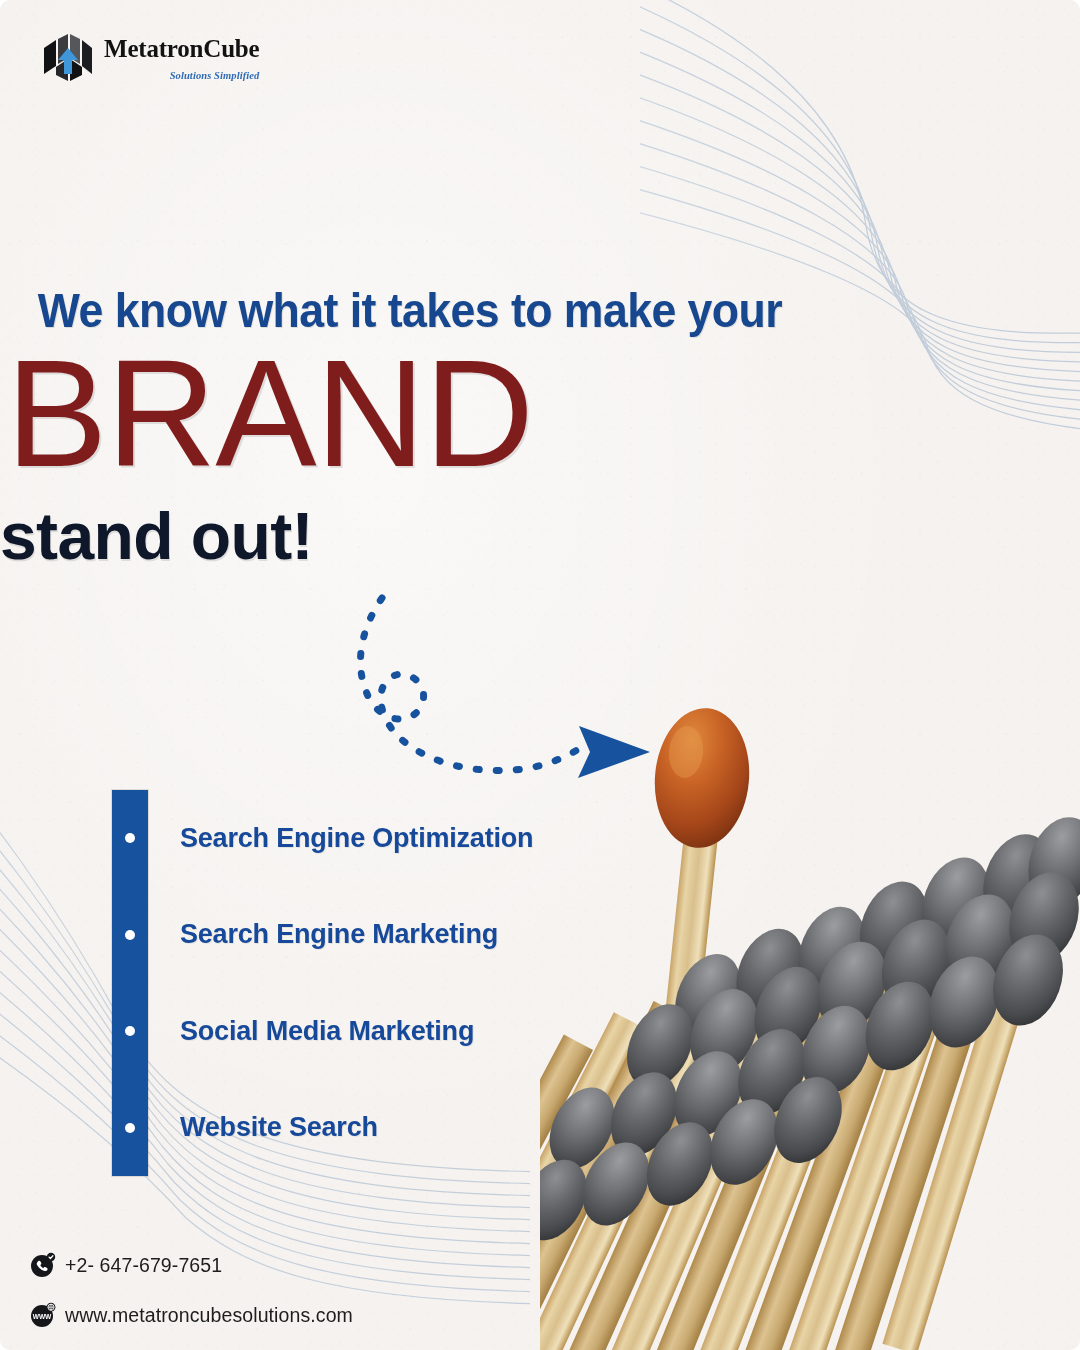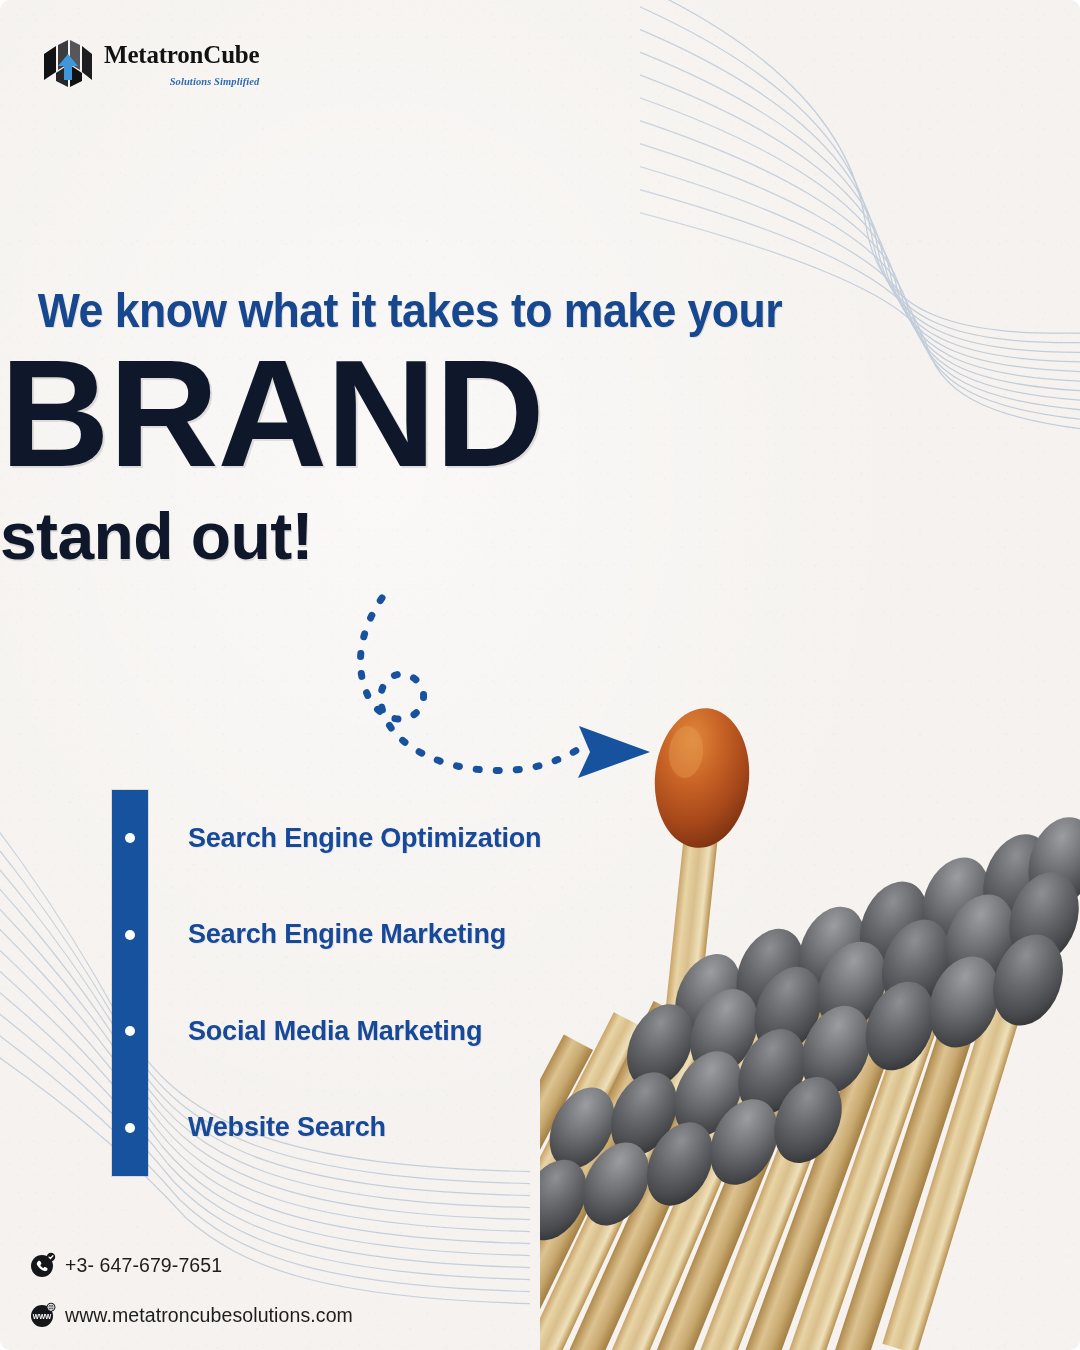--- a/index.html
+++ b/index.html
@@ -43,21 +43,21 @@
 
   
   .deco { position: absolute; z-index: 1; pointer-events: none; }
   .deco-tr { top: -30px; right: -20px; width: 460px; height: 540px; }
   .deco-bl { left: -90px; bottom: -10px; width: 620px; height: 640px; }
 
   
   .logo-wrap {
     position: absolute;
     left: 42px;
-    top: 40px;
+    top: 34px;
     display: flex;
     align-items: center;
     gap: 10px;
     z-index: 6;
   }
   .logo-mark { width: 52px; height: 50px; flex: none; display:block; }
   .logo-text { display: flex; flex-direction: column; line-height: 1; }
   .logo-name {
     font-family: "Liberation Serif", "DejaVu Serif", serif;
     font-weight: 700;
@@ -88,27 +88,28 @@
     font-size: 48px;
     font-weight: 700;
     letter-spacing: -0.6px;
     line-height: 1.04;
     transform: scaleX(0.93);
     transform-origin: center;
     text-shadow: 1px 1px 0 rgba(0,0,0,0.10);
   }
   .hl-2 {
     font-size: 152px;
-    font-weight: 700;
+    font-weight: 400;
     letter-spacing: -1px;
     line-height: 0.94;
     margin-top: 6px;
-    color: #0f172a;
+    color: #7f1d1d;
     transform: scaleX(1.0);
     text-shadow: 2px 2px 0 rgba(0,0,0,0.10);
+    margin-left: 6px;
   }
   .hl-3 {
     font-size: 66px;
     font-weight: 700;
     letter-spacing: -0.6px;
     line-height: 1.0;
     margin-top: 18px;
     color: #0f172a;
     text-shadow: 1px 2px 0 rgba(0,0,0,0.10);
   }
@@ -149,21 +150,20 @@
     margin: 0; padding: 0;
     list-style: none;
     display: flex;
     flex-direction: column;
     justify-content: space-around;
   }
   .svc-item {
     display: flex;
     align-items: center;
     height: 40px;
-    gap: 8px;
   }
   .svc-dot {
     width: 36px;
     flex: none;
     display: flex;
     justify-content: center;
     align-items: center;
   }
   .svc-dot i {
     display: block;
@@ -426,21 +426,21 @@
     <div class="f-row">
       <svg class="f-ico" viewBox="0 0 26 26" aria-hidden="true">
         <circle cx="12" cy="14" r="11" fill="#15161a"></circle>
         <path d="M8.2,9.3 c1.0,-0.9 2.0,-0.5 2.4,0.4 l0.7,1.6 c0.2,0.5 0.1,0.9 -0.3,1.2 l-0.8,0.6
                  c0.6,1.4 1.7,2.5 3.1,3.1 l0.6,-0.8 c0.3,-0.4 0.7,-0.5 1.2,-0.3 l1.6,0.7
                  c0.9,0.4 1.3,1.4 0.4,2.4 c-1.0,1.1 -2.8,1.1 -4.6,0.1 c-2.2,-1.2 -4.2,-3.2 -5.4,-5.4
                  C6.1,12.1 7.1,10.3 8.2,9.3 Z" fill="#ffffff"></path>
         <circle cx="21" cy="5" r="4.2" fill="#15161a"></circle>
         <path d="M19.1,5.1 l1.3,1.4 l2.5,-2.8" stroke="#ffffff" stroke-width="1.3" fill="none" stroke-linecap="round"></path>
       </svg>
-      <span class="f-text">+3- 647-679-7651</span>
+      <span class="f-text">+2- 647-679-7651</span>
     </div>
     <div class="f-row">
       <svg class="f-ico" viewBox="0 0 26 26" aria-hidden="true">
         <circle cx="12" cy="14" r="11" fill="#15161a"></circle>
         <text x="12" y="16.6" font-family="Liberation Sans, sans-serif" font-size="6.6" font-weight="700" fill="#ffffff" text-anchor="middle">WWW</text>
         <circle cx="21" cy="5.2" r="4.4" fill="#15161a"></circle>
         <circle cx="21" cy="5.2" r="3.1" fill="none" stroke="#ffffff" stroke-width="0.9"></circle>
         <path d="M17.9,5.2 h6.2 M21,2.1 c1.5,1.9 1.5,4.3 0,6.2 M21,2.1 c-1.5,1.9 -1.5,4.3 0,6.2" stroke="#ffffff" stroke-width="0.8" fill="none"></path>
       </svg>
       <span class="f-text">www.metatroncubesolutions.com</span>

